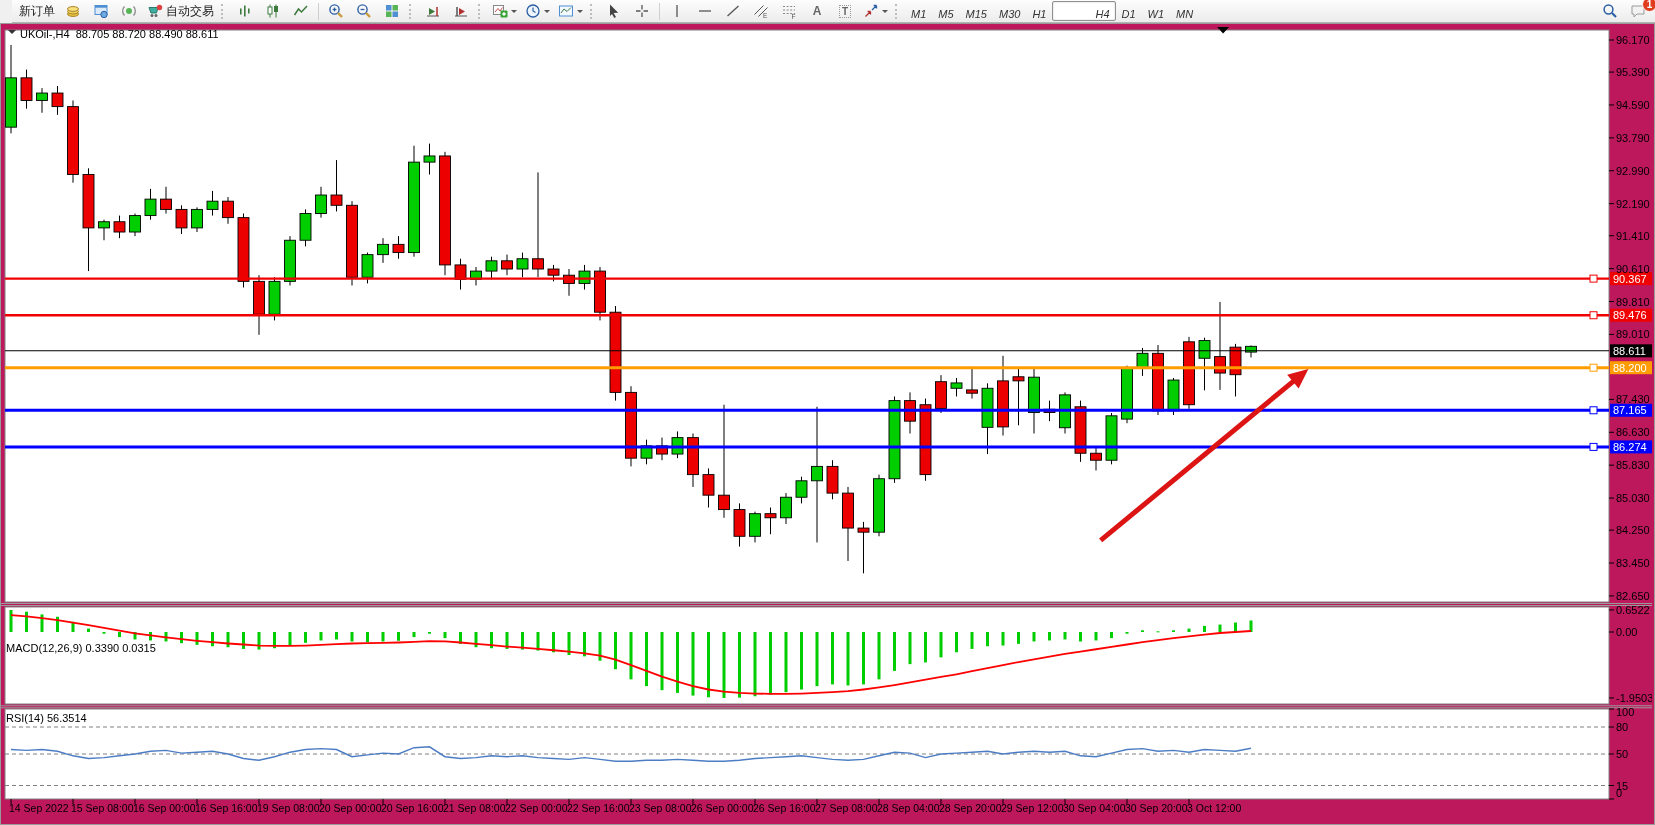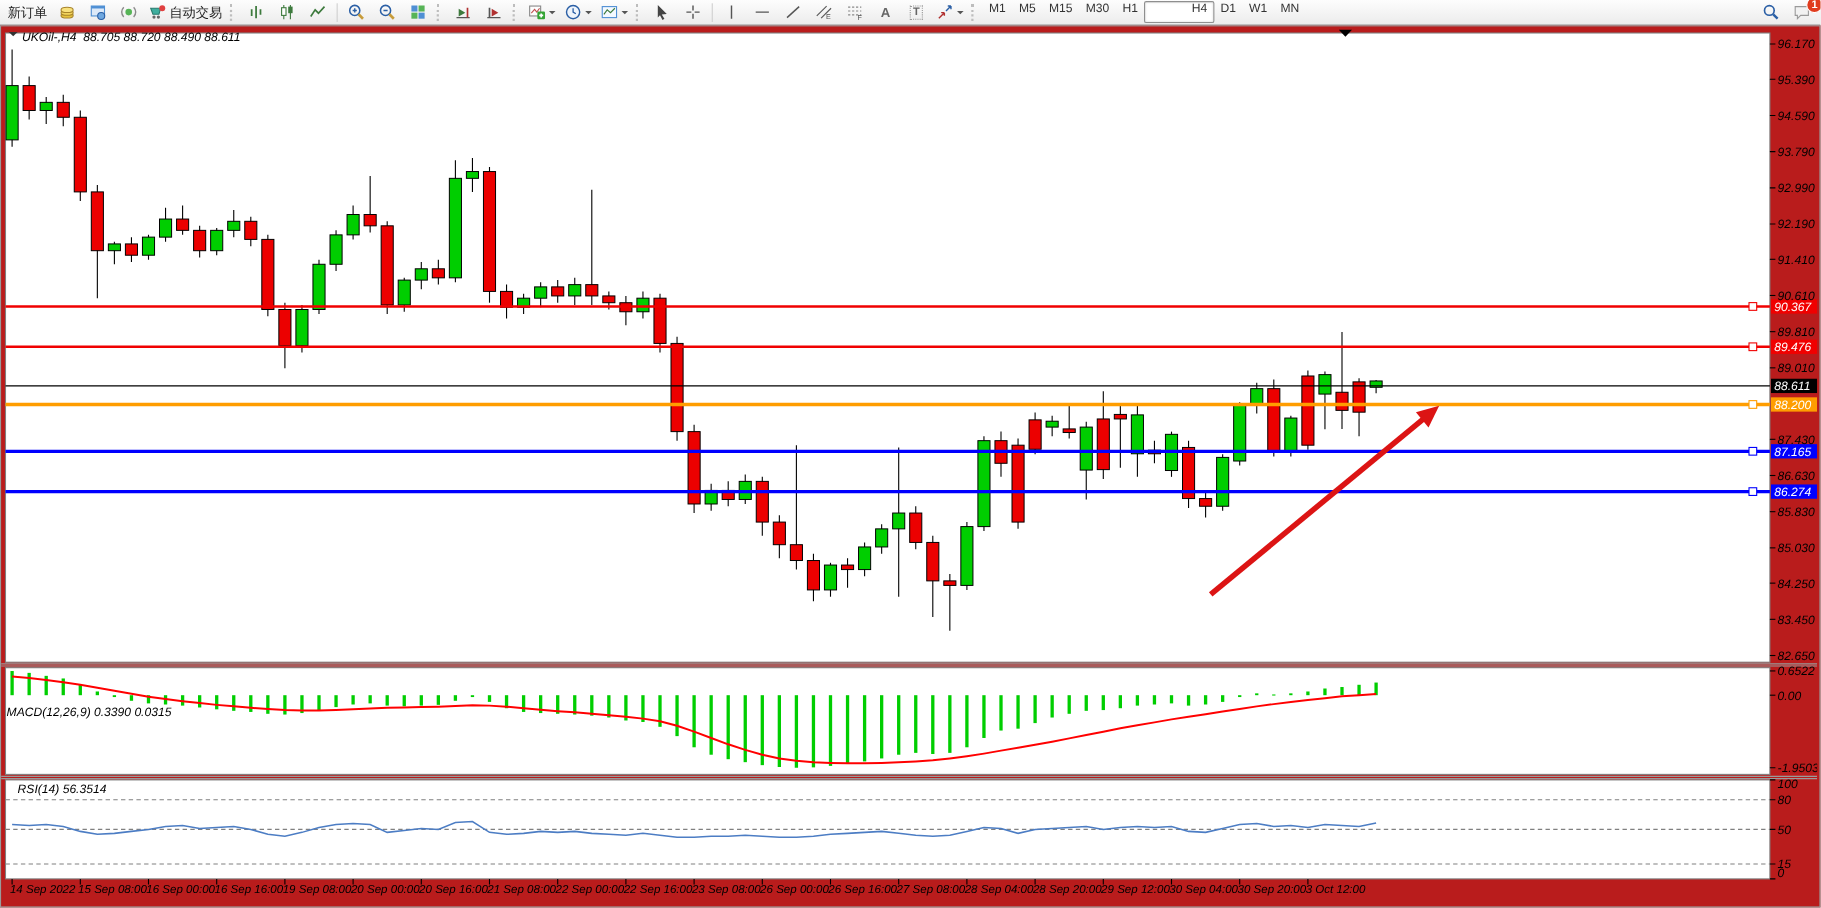--- a/index.html
+++ b/index.html
@@ -1,42 +1,42 @@
 <!DOCTYPE html>
 <html><head>
 <meta charset="utf-8">
 <style>
   html,body{margin:0;padding:0;background:#f0f0f0;width:1655px;height:825px;overflow:hidden;
     font-family:"Liberation Sans", sans-serif;}
   
   .toolbar{height:22px;display:flex;align-items:center;padding:0 3px;
-    background:linear-gradient(#fdfdfd,#ececec);border-bottom:1px solid #b3b3b3;font-size:12px;color:#222;}
+    background:linear-gradient(#fdfdfd,#ececec);border-bottom:1px solid #b3b3b3;font-size:12px;color:#222;margin-left:12px;}
   .tbtn{height:20px;min-width:20px;display:flex;align-items:center;justify-content:center;
     padding:0 3px;border:1px solid transparent;border-radius:2px;gap:3px;white-space:nowrap;cursor:default;}
   .grip{width:4px;height:15px;border-left:2px dotted #bdbdbd;margin:0 4px 0 3px;}
   .vsep{width:1px;height:17px;background:#cfcfcf;margin:0 3px;}
   .ic{width:16px;height:16px;display:block;}
   .caret{width:0;height:0;border:3px solid transparent;border-top-color:#555;margin-top:4px;}
-  .tf{font-size:11px;color:#333;padding:0 5px;height:18px;display:flex;align-items:flex-start;
-    border:1px solid transparent;border-radius:2px;}
+  .tf{font-size:11px;color:#333;padding:0 5px;height:18px;display:flex;align-items:flex-end;
+    border:1px solid transparent;border-radius:2px;font-style:italic;}
   .tf.active{border-color:#8f8f8f;background:#fff;box-shadow:inset 0 0 2px #ccc;padding-left:42px;}
   .spacer{flex:1;}
   .icA{font-size:12px;font-weight:bold;color:#666;}
   .icT{font-size:10px;font-weight:bold;color:#666;border:1px dotted #999;padding:0 2px;line-height:11px;}
   .chat-wrap{position:relative;}
   .badge{position:absolute;top:-4px;right:-6px;background:#e03c1e;color:#fff;border-radius:8px;
     min-width:13px;height:13px;font-size:10px;font-weight:bold;display:flex;align-items:center;
     justify-content:center;border:1px solid #fff;}
   
-  .chart-window{position:absolute;top:23px;left:0;width:1653px;height:800px;background:#b91c1c;
-    border:1px solid #9a9a9a;font-style:italic;}
+  .chart-window{position:absolute;top:23px;left:0;width:1653px;height:800px;background:#be185d;
+    border:1px solid #9a9a9a;}
   .overlay{position:absolute;font-size:11px;color:#000;white-space:pre;z-index:5;}
   #chart-title{left:7px;top:4px;}
   #macd-label{left:5px;top:618px;}
-  #rsi-label{left:15px;top:688px;}
+  #rsi-label{left:5px;top:688px;}
   .tri{display:inline-block;width:0;height:0;border:4px solid transparent;border-top-color:#333;
     vertical-align:middle;margin-right:4px;margin-top:-2px;}
   svg text{font-family:"Liberation Sans", sans-serif;}
 </style>
 </head>
 <body>
 
 <div class="toolbar">
   <div class="tbtn">
     <span>新订单</span>

